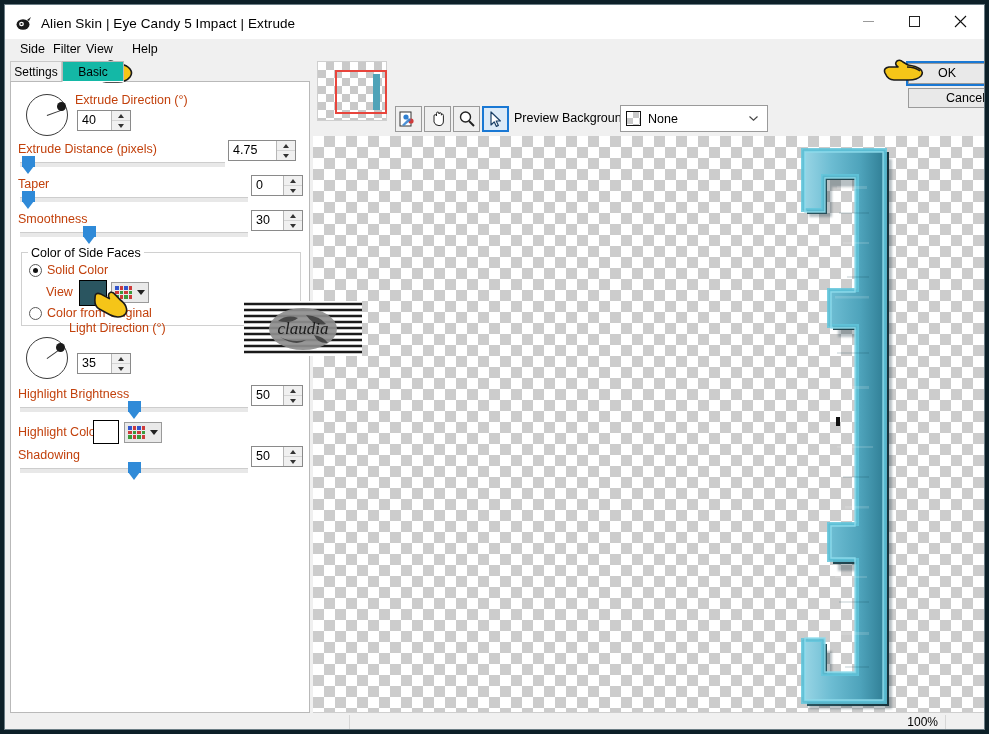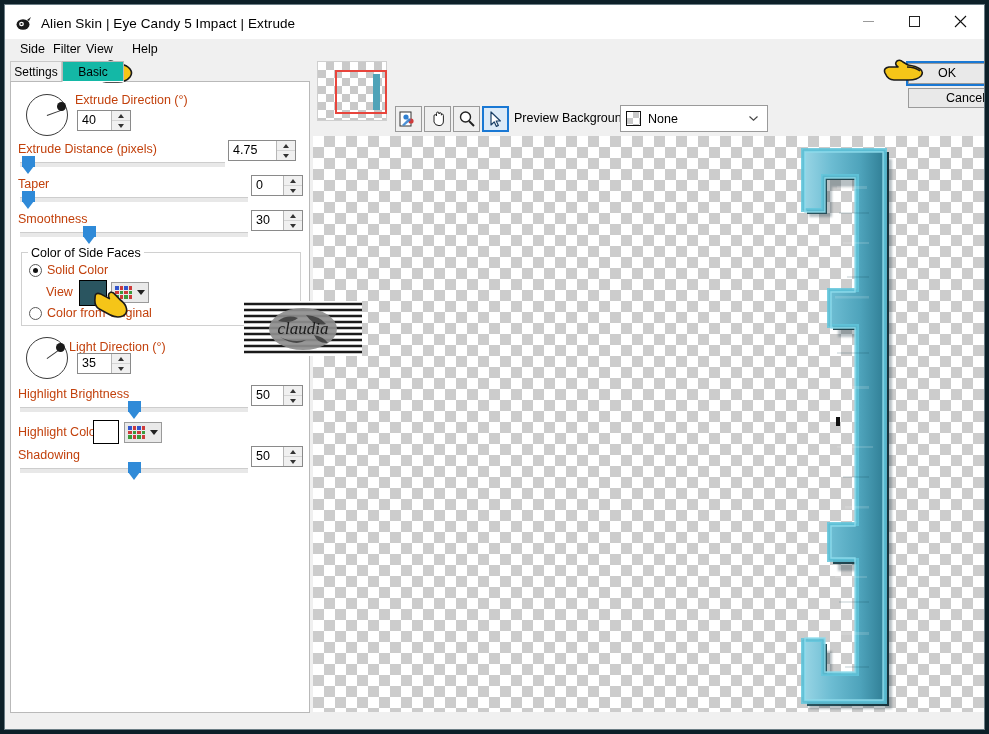--- a/index.html
+++ b/index.html
@@ -355,21 +355,21 @@
       <div class="caret"></div>
     </div>
 
     <div class="radio" style="left:18px;top:225px"></div>
     <div class="lbl" style="left:36px;top:224px">Color from Original</div>
 
     <div class="dial" style="left:15px;top:255px">
       <div class="needle" style="width:18px;transform:rotate(-35deg)"></div>
       <div class="knob" style="left:29px;top:5px"></div>
     </div>
-    <div class="lbl" style="left:58px;top:258px">Light Direction (°)</div>
+    <div class="lbl" style="left:58px;top:239px">Light Direction (°)</div>
     <div class="spin" style="left:66px;top:271px;width:54px">
       <div class="val">35</div>
       <div class="arrows">
         <div class="up"></div>
         <div class="dn"></div>
       </div>
     </div>
 
     <div class="lbl" style="left:7px;top:305px">Highlight Brightness</div>
     <div class="spin" style="left:240px;top:303px;width:52px">
@@ -519,20 +519,25 @@
           <rect x="46" y="330" width="26" height="2"></rect>
           <rect x="42" y="455" width="30" height="2"></rect>
           <rect x="48" y="520" width="24" height="2"></rect>
         </g>
       </svg>
     </div>
   </div>
 
   <div class="marker"></div>
 
+  <div class="statusbar">
+    <div class="sep-v" style="left:36px"></div>
+    <div class="sep-v" style="right:40px"></div>
+    <div class="zoom">100%</div>
+  </div>
 
   <div class="watermark">
     <svg width="118" height="55" viewBox="0 0 118 55">
       <rect width="118" height="55" fill="#ffffff"></rect>
       <g stroke="#1a1a1a" stroke-width="2.4">
         <line x1="0" y1="3" x2="118" y2="3"></line>
         <line x1="0" y1="9" x2="118" y2="9"></line>
         <line x1="0" y1="15" x2="118" y2="15"></line>
         <line x1="0" y1="21" x2="118" y2="21"></line>
         <line x1="0" y1="27" x2="118" y2="27"></line>

